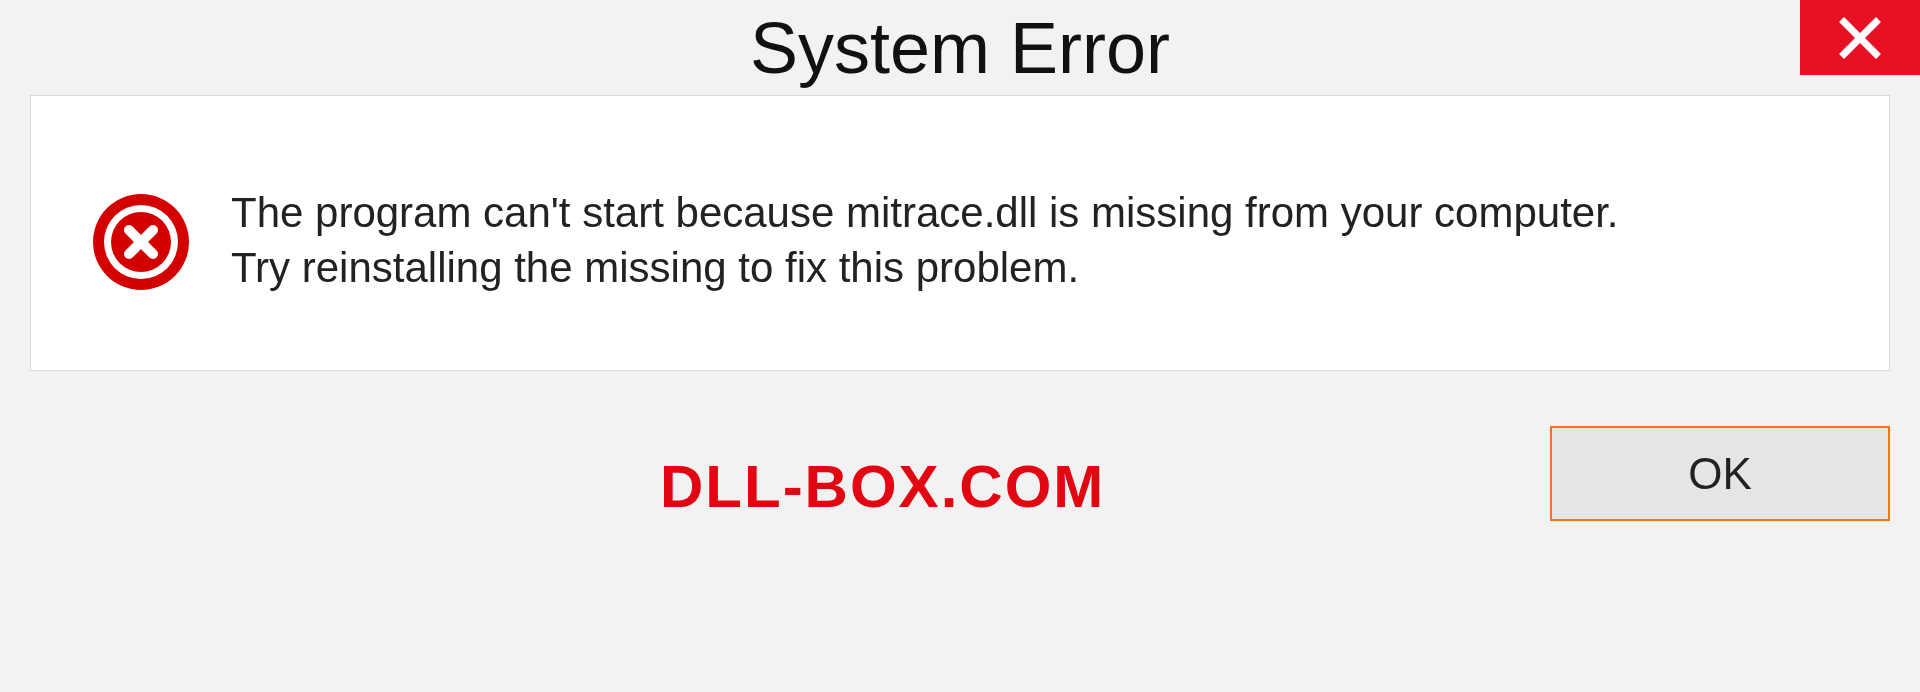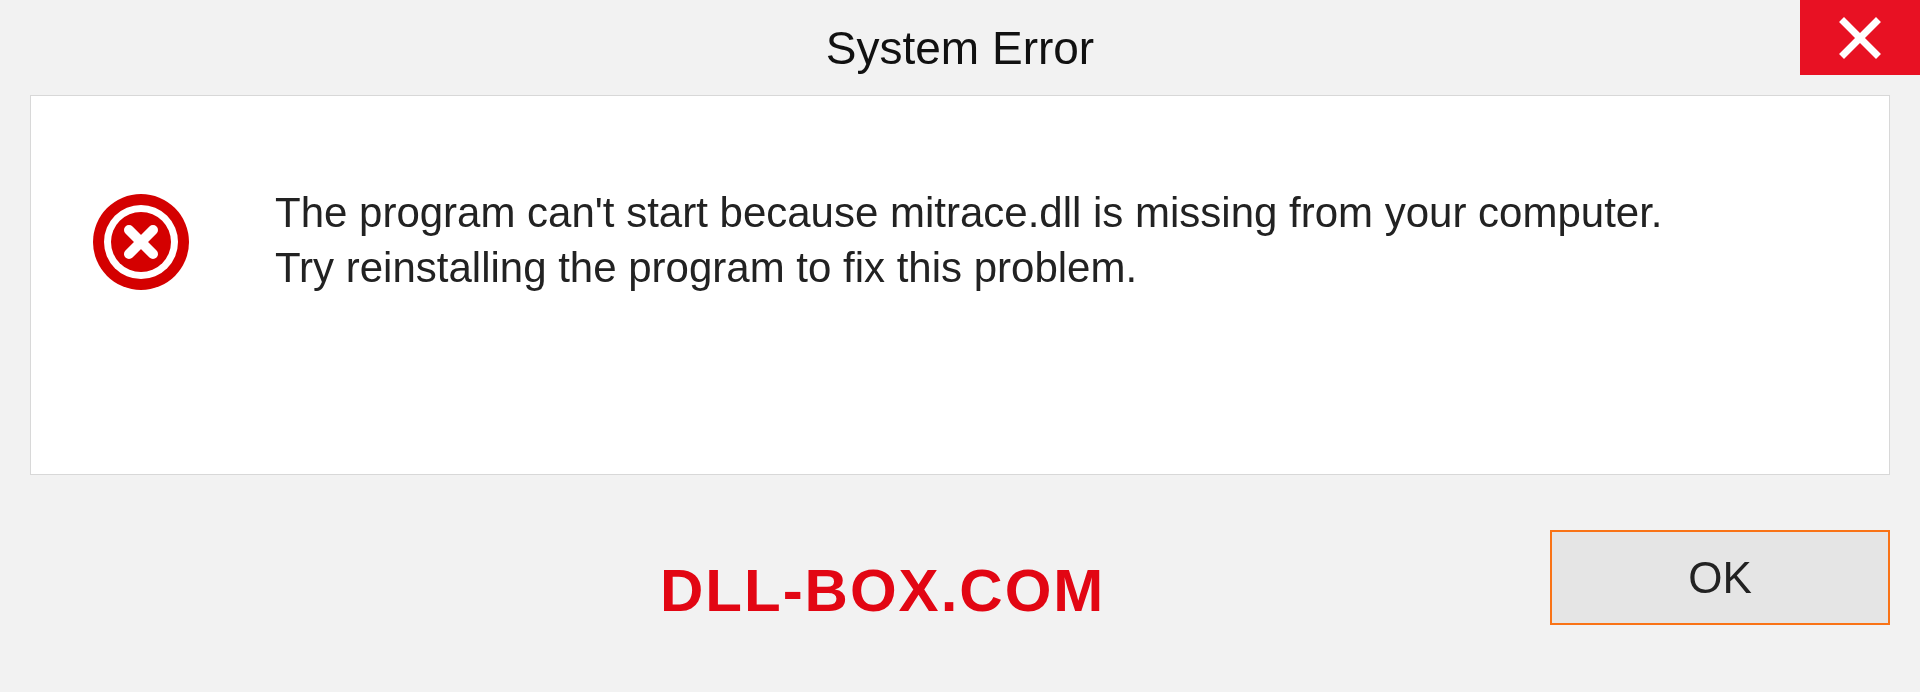--- a/index.html
+++ b/index.html
@@ -17,21 +17,21 @@
     }
     .titlebar {
       width: 100%;
       height: 95px;
       display: flex;
       align-items: center;
       justify-content: center;
       position: relative;
     }
     .title-text {
-      font-size: 46px;
+      font-size: 72px;
       font-weight: 400;
       color: #111;
     }
     .close-btn {
       position: absolute;
       top: 0;
       right: 0;
       width: 120px;
       height: 75px;
       background: #e81123;
@@ -41,25 +41,24 @@
       cursor: pointer;
     }
     .close-btn svg {
       width: 44px;
       height: 44px;
     }
     .content-panel {
       margin: 0 30px;
       background: #ffffff;
       border: 1px solid #d8d8d8;
-      height: 380px;
+      height: 276px;
       display: flex;
       align-items: flex-start;
       padding: 90px 60px 60px 60px;
-      gap: 44px;
     }
     .error-icon {
       flex-shrink: 0;
       width: 100px;
       height: 100px;
       margin-right: 40px;
       margin-top: 6px;
     }
     .message-block {
       flex: 1;
@@ -118,20 +117,20 @@
 <div class="content-panel">
   <svg class="error-icon" viewBox="0 0 100 100">
     <circle cx="50" cy="50" r="48" fill="#d40000"></circle>
     <circle cx="50" cy="50" r="37" fill="#ffffff"></circle>
     <circle cx="50" cy="50" r="30" fill="#d40000"></circle>
     <line x1="38" y1="38" x2="62" y2="62" stroke="#ffffff" stroke-width="10" stroke-linecap="round"></line>
     <line x1="62" y1="38" x2="38" y2="62" stroke="#ffffff" stroke-width="10" stroke-linecap="round"></line>
   </svg>
   <div class="message-block">
     <div class="message-line">The program can't start because mitrace.dll is missing from your computer.</div>
-    <div class="message-line">Try reinstalling the program to fix this problem.</div>
+    <div class="message-line">Try reinstalling the missing to fix this problem.</div>
   </div>
 </div>
 
 <div class="footer-area">
   <div class="watermark">DLL-BOX.COM</div>
   <div class="ok-button">OK</div>
 </div>
 
 </body></html>

